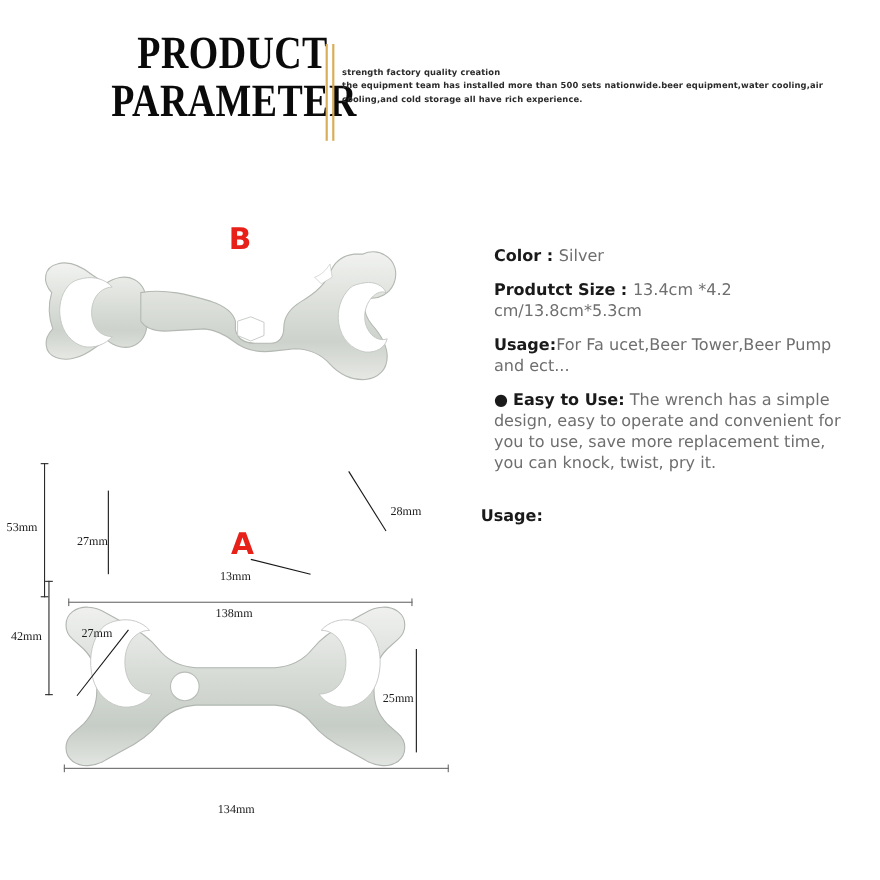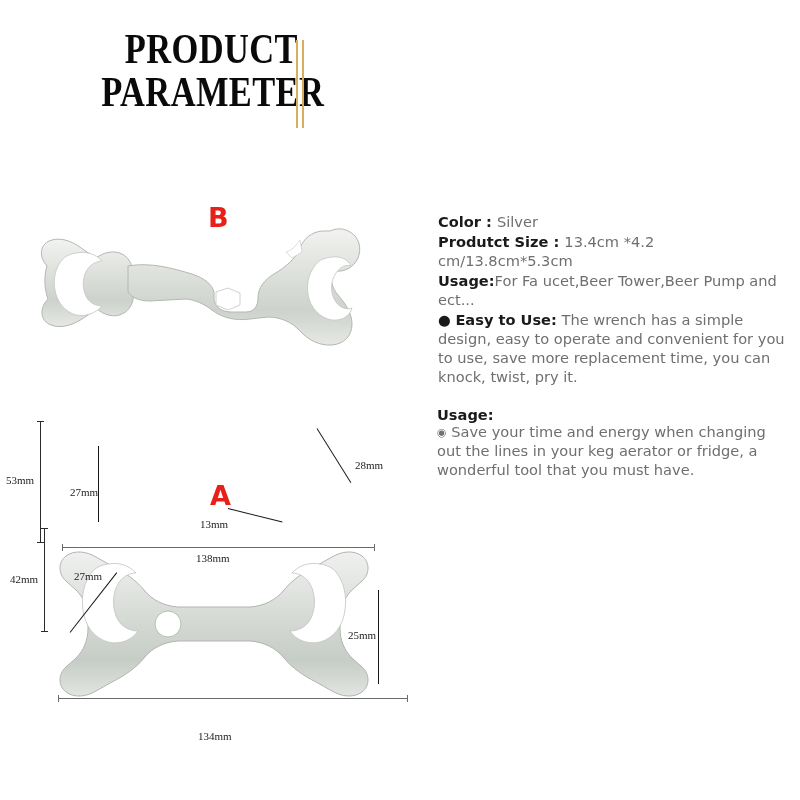--- a/index.html
+++ b/index.html
@@ -137,21 +137,21 @@
   #specs {
     position: absolute;
     left: 437px; top: 212px;
     width: 350px;
   }
   .spec-par {
     font-family: "DejaVu Sans", sans-serif;
     font-size: 14.6px;
     line-height: 1.30;
     color: #6f6f6f;
-    margin: 1px;
+    margin: 12px;
   }
   .spec-par b { color: #1a1a1a; font-weight: bold; }
   .spec-par .bullet { color: #1a1a1a; font-weight: bold; }
   .usage-head {
     font-family: "DejaVu Sans", sans-serif;
     font-size: 14.6px;
     font-weight: bold;
     color: #1a1a1a;
     margin: 0;
     padding-top: 18px;
@@ -173,20 +173,25 @@
   <div class="title-block">
     <div class="title-line l1">PRODUCT</div>
     <div class="title-line l2">PARAMETER</div>
   </div>
 
   <div class="gold-rules">
     <i class="a" style="background: rgb(217, 174, 90);"></i>
     <i class="b" style="background: rgb(217, 174, 90);"></i>
   </div>
 
+  <div class="header-desc">
+    <div>strength factory quality creation</div>
+    <div>the equipment team has installed more than 500 sets nationwide.beer equipment,water cooling,air</div>
+    <div>cooling,and cold storage all have rich experience.</div>
+  </div>
 </div>
 
 <div id="diagrams">
 
   <div class="letter b" style="color: rgb(232, 32, 26);">B</div>
 
   <svg width="430" height="260" viewBox="0 0 430 260" style="position:absolute;left:0;top:28px;">
     <defs>
       <linearGradient id="steelB" x1="0" y1="0" x2="0" y2="1">
         <stop offset="0%" stop-color="#f2f3f1"></stop>
@@ -376,17 +381,13 @@
 
   <p class="spec-par">
     <span class="bullet">●</span>
     <b>Easy to Use:</b><span> The wrench has a simple design, easy to operate and convenient for you to use, save more replacement time, you can knock, twist, pry it.</span>
   </p>
 
   <p class="usage-head">Usage:</p>
 
 
 
-  <p class="usage-par">
-    <span class="obullet">◉</span>
-    <span>Save your time and energy when changing out the lines in your keg aerator or fridge, a wonderful tool that you must have.</span>
-  </p>
 </div>
 
 </body></html>

